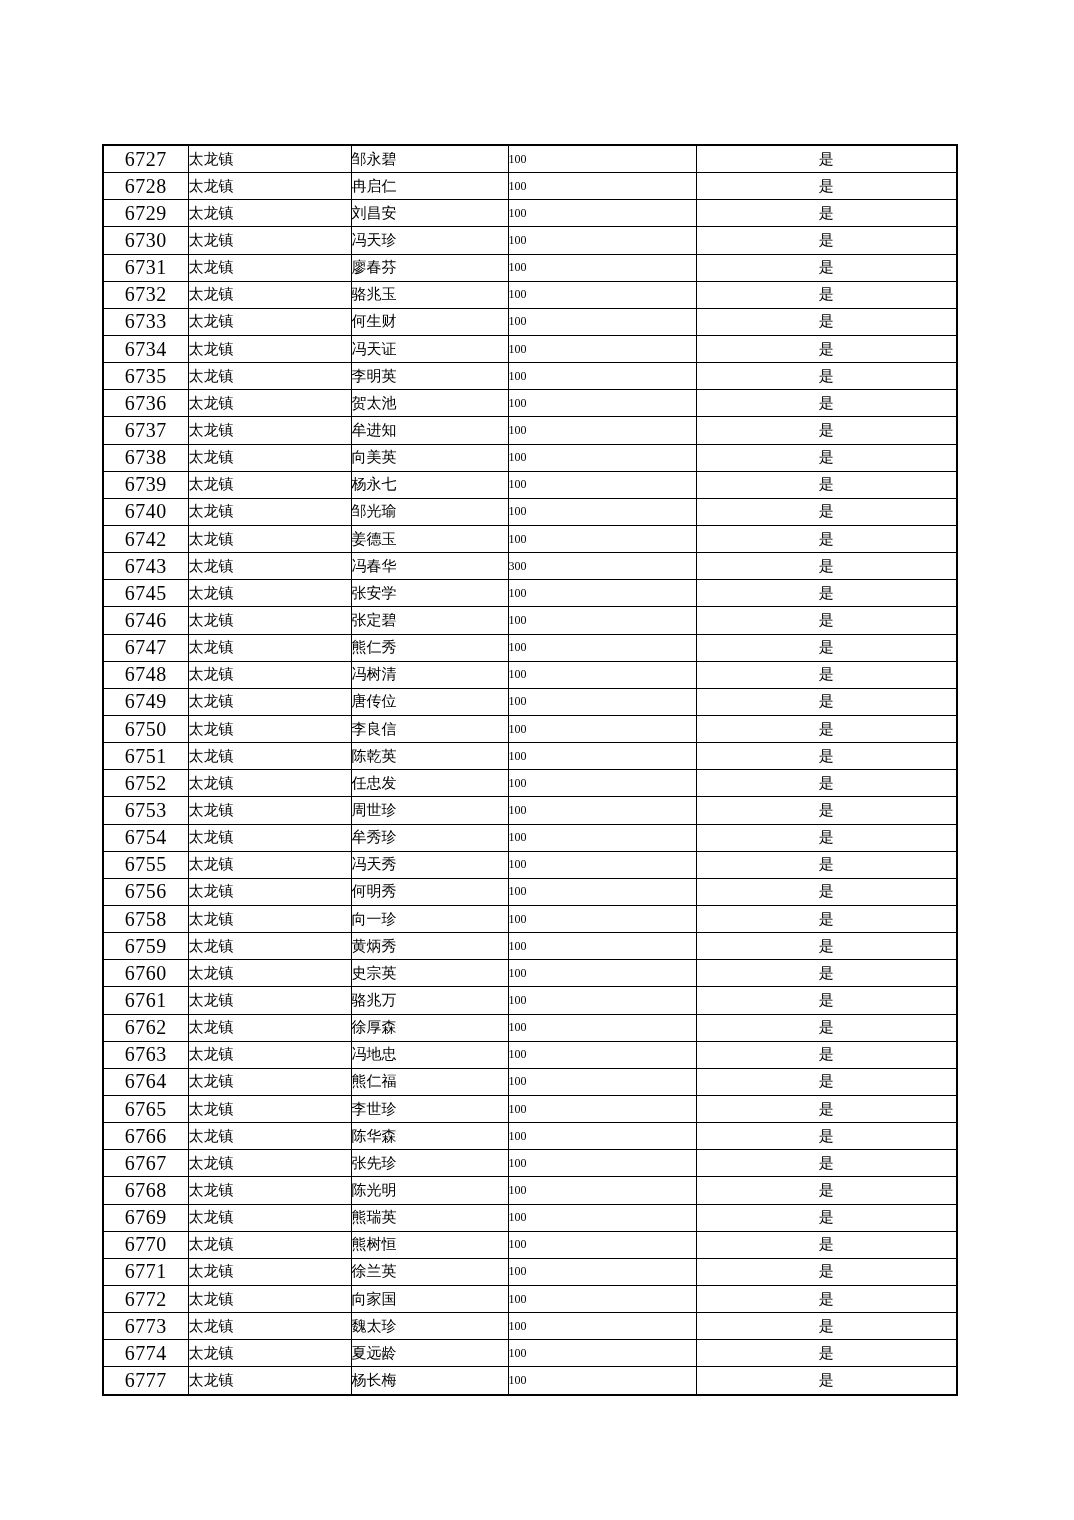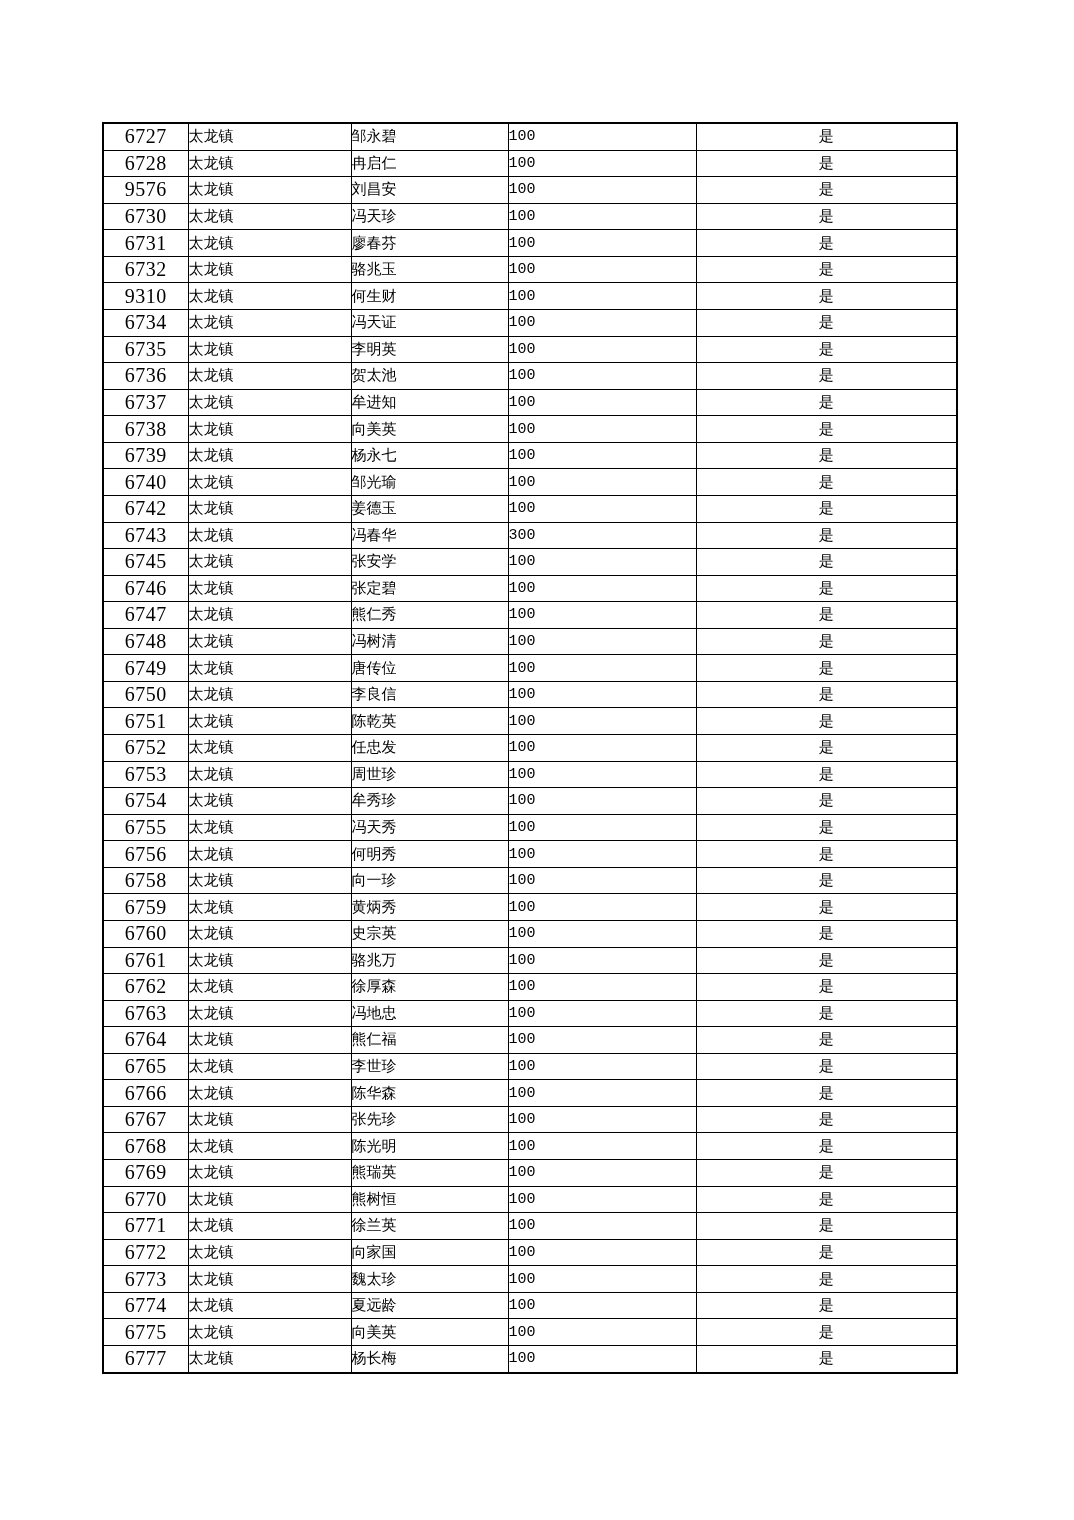--- a/index.html
+++ b/index.html
@@ -10,21 +10,21 @@
   body {
     width: 1074px;
     height: 1520px;
     position: relative;
     font-family: "Liberation Serif", "DejaVu Serif", serif;
     color: #000000;
   }
   .table-wrap {
     position: absolute;
     left: 102px;
-    top: 122px;
+    top: 144px;
     width: 788px;
     height: 1252px;
   }
   table.records {
     width: 100%;
     height: 100%;
     border-collapse: collapse;
     table-layout: fixed;
     border: 2px solid #000000;
   }
@@ -43,22 +43,22 @@
   }
   td.c-town, td.c-name {
     text-align: left;
     padding-left: 5px;
     font-family: "Liberation Serif", "DejaVu Serif", serif;
     font-size: 15px;
   }
   td.c-amount {
     text-align: left;
     padding-left: 3px;
-    font-family: Liberation Mono, monospace;
-    font-size: 15px;
+    font-family: Liberation Serif, serif;
+    font-size: 12px;
   }
   td.c-confirm {
     text-align: center;
     font-family: "Liberation Serif", "DejaVu Serif", serif;
     font-size: 15px;
   }
 </style>
 </head>
 <body>
 
@@ -82,21 +82,21 @@
 
   <tr>
     <td class="c-id">6728</td>
     <td class="c-town">太龙镇</td>
     <td class="c-name">冉启仁</td>
     <td class="c-amount">100</td>
     <td class="c-confirm">是</td>
   </tr>
 
   <tr>
-    <td class="c-id">9576</td>
+    <td class="c-id">6729</td>
     <td class="c-town">太龙镇</td>
     <td class="c-name">刘昌安</td>
     <td class="c-amount">100</td>
     <td class="c-confirm">是</td>
   </tr>
 
   <tr>
     <td class="c-id">6730</td>
     <td class="c-town">太龙镇</td>
     <td class="c-name">冯天珍</td>
@@ -114,21 +114,21 @@
 
   <tr>
     <td class="c-id">6732</td>
     <td class="c-town">太龙镇</td>
     <td class="c-name">骆兆玉</td>
     <td class="c-amount">100</td>
     <td class="c-confirm">是</td>
   </tr>
 
   <tr>
-    <td class="c-id">9310</td>
+    <td class="c-id">6733</td>
     <td class="c-town">太龙镇</td>
     <td class="c-name">何生财</td>
     <td class="c-amount">100</td>
     <td class="c-confirm">是</td>
   </tr>
 
   <tr>
     <td class="c-id">6734</td>
     <td class="c-town">太龙镇</td>
     <td class="c-name">冯天证</td>
@@ -428,27 +428,20 @@
   </tr>
 
   <tr>
     <td class="c-id">6774</td>
     <td class="c-town">太龙镇</td>
     <td class="c-name">夏远龄</td>
     <td class="c-amount">100</td>
     <td class="c-confirm">是</td>
   </tr>
 
-  <tr>
-    <td class="c-id">6775</td>
-    <td class="c-town">太龙镇</td>
-    <td class="c-name">向美英</td>
-    <td class="c-amount">100</td>
-    <td class="c-confirm">是</td>
-  </tr>
 
 
   <tr>
     <td class="c-id">6777</td>
     <td class="c-town">太龙镇</td>
     <td class="c-name">杨长梅</td>
     <td class="c-amount">100</td>
     <td class="c-confirm">是</td>
   </tr>
 </tbody>

